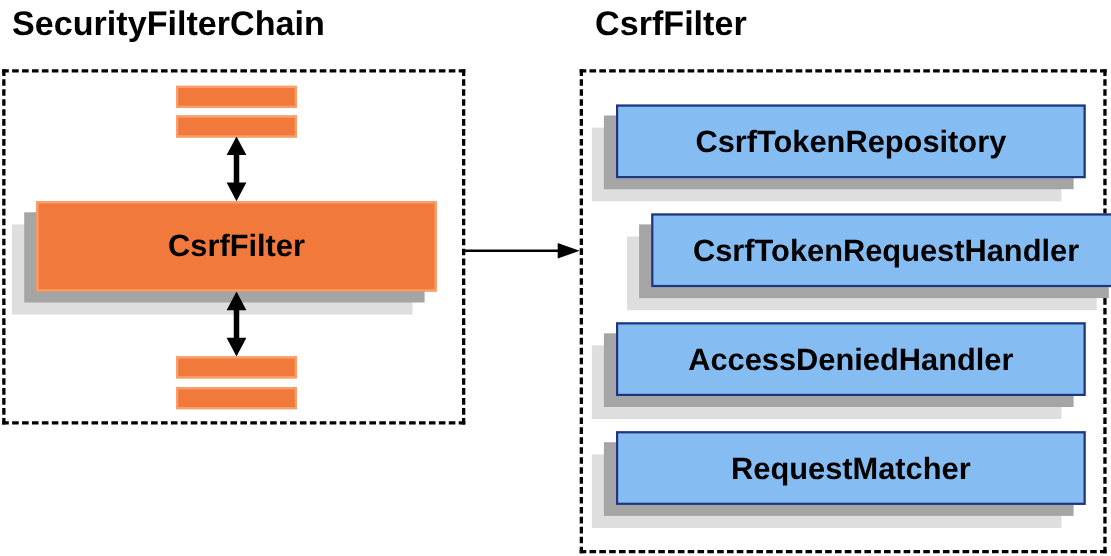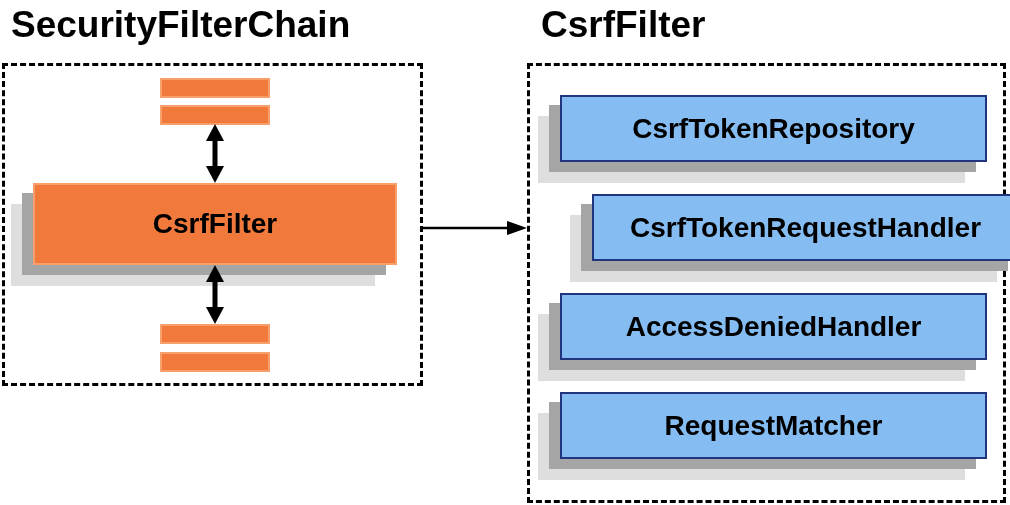--- a/index.html
+++ b/index.html
@@ -10,21 +10,21 @@
   }
   .canvas {
     position: relative;
     width: 1010px;
     height: 505px;
     background: #ffffff;
     overflow: hidden;
   }
   .panel-title {
     position: absolute;
-    font-size: 37px;
+    font-size: 31px;
     font-weight: bold;
     color: #000000;
     white-space: nowrap;
   }
   .title-left  { left: 11px; top: 4px; }
   .title-right { left: 541px; top: 4px; }
 
   .dashed-box {
     position: absolute;
     border: 3px dashed #000000;

